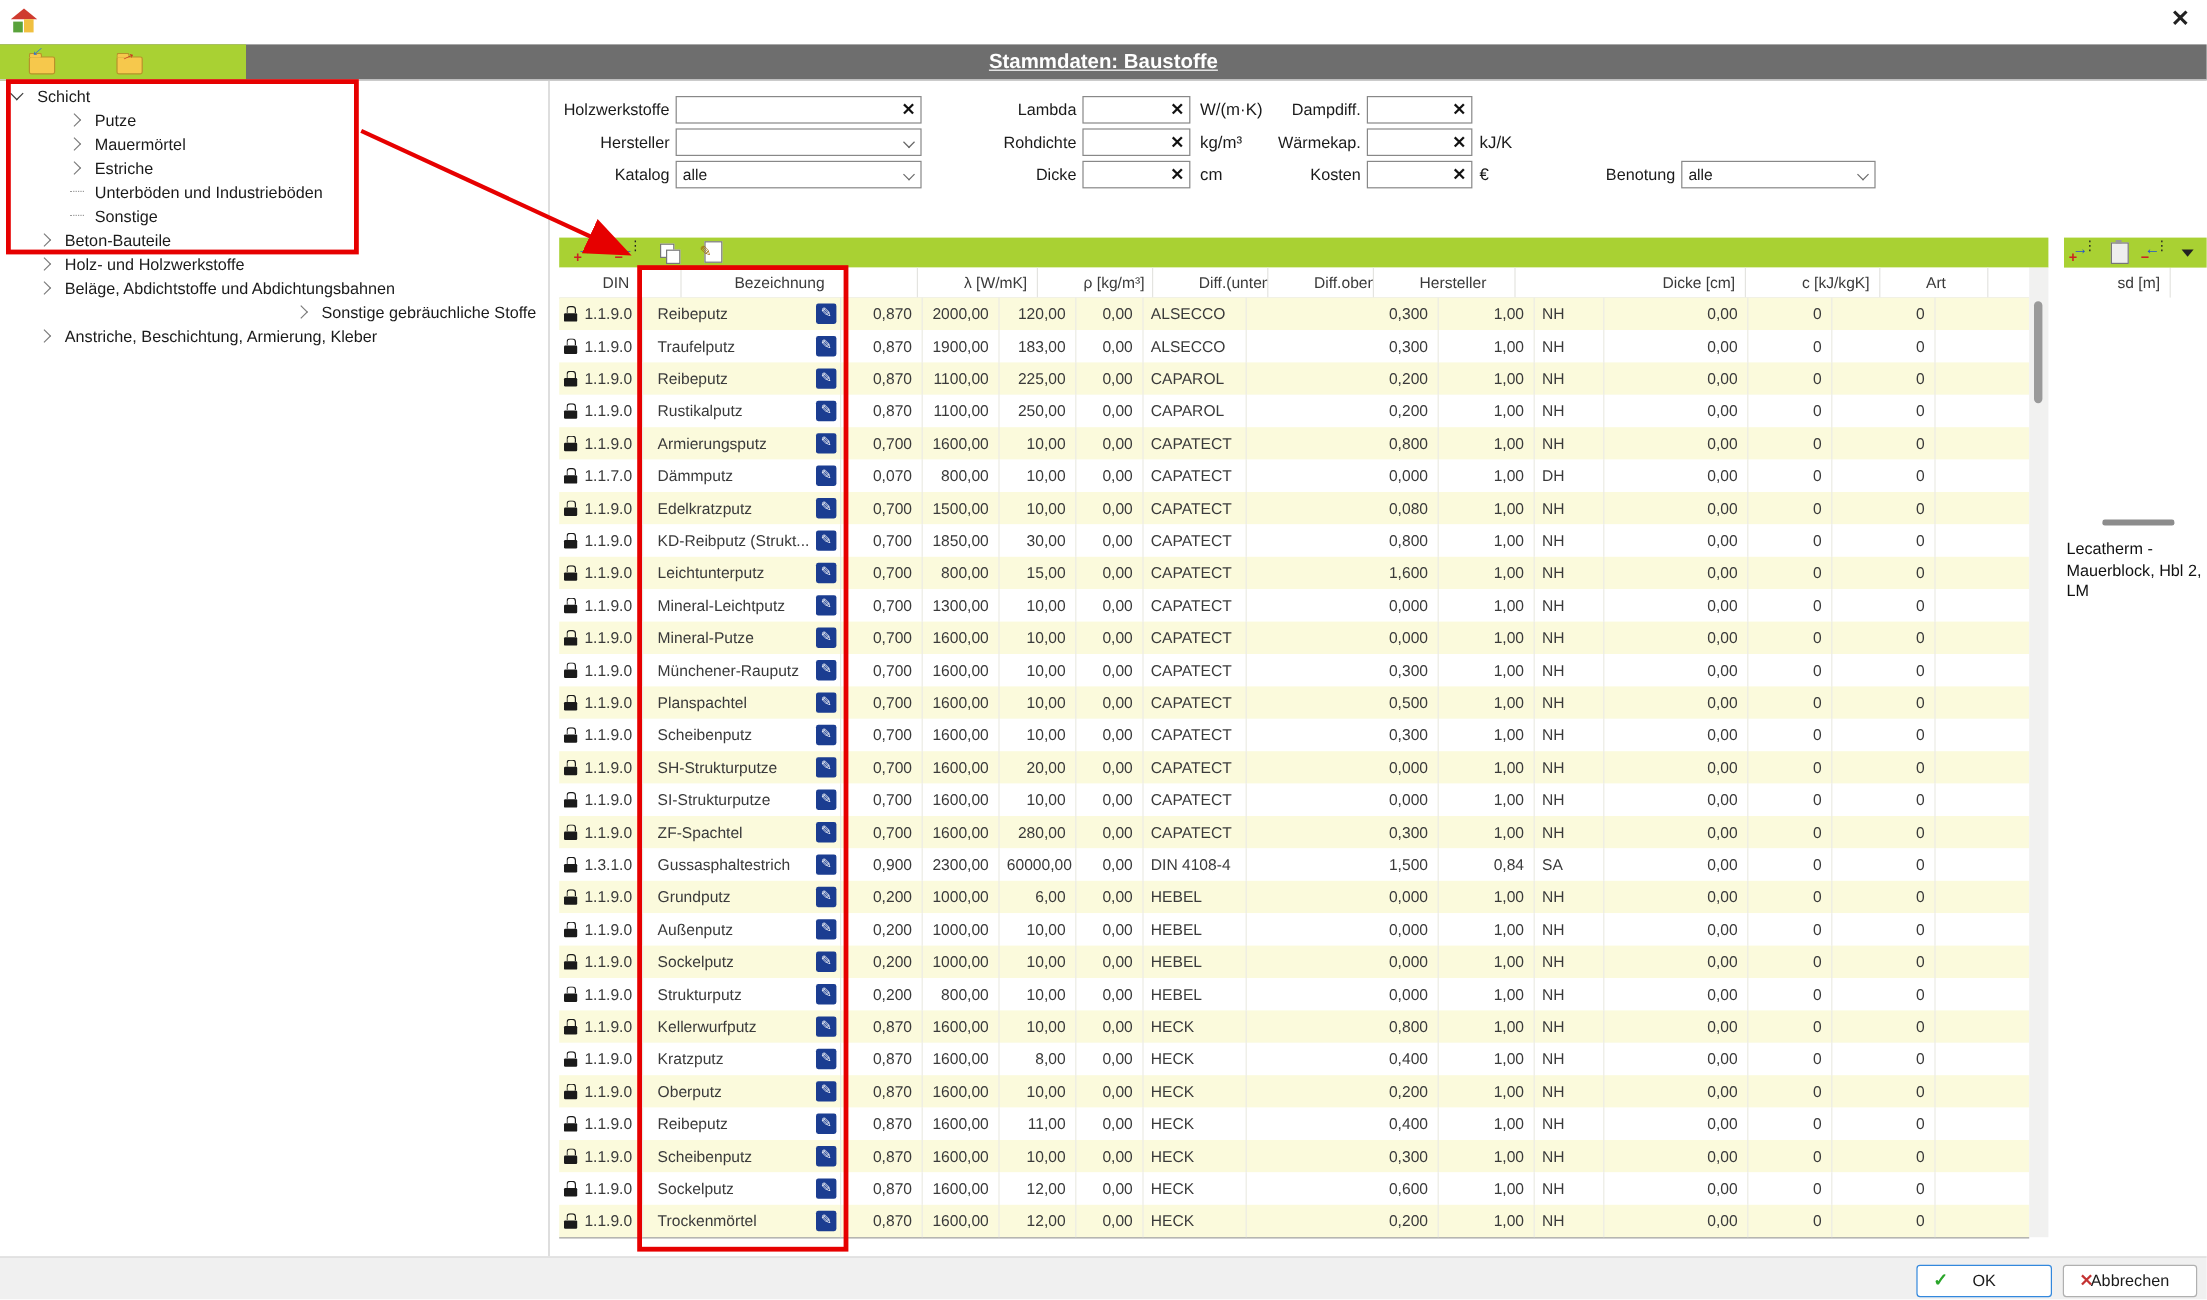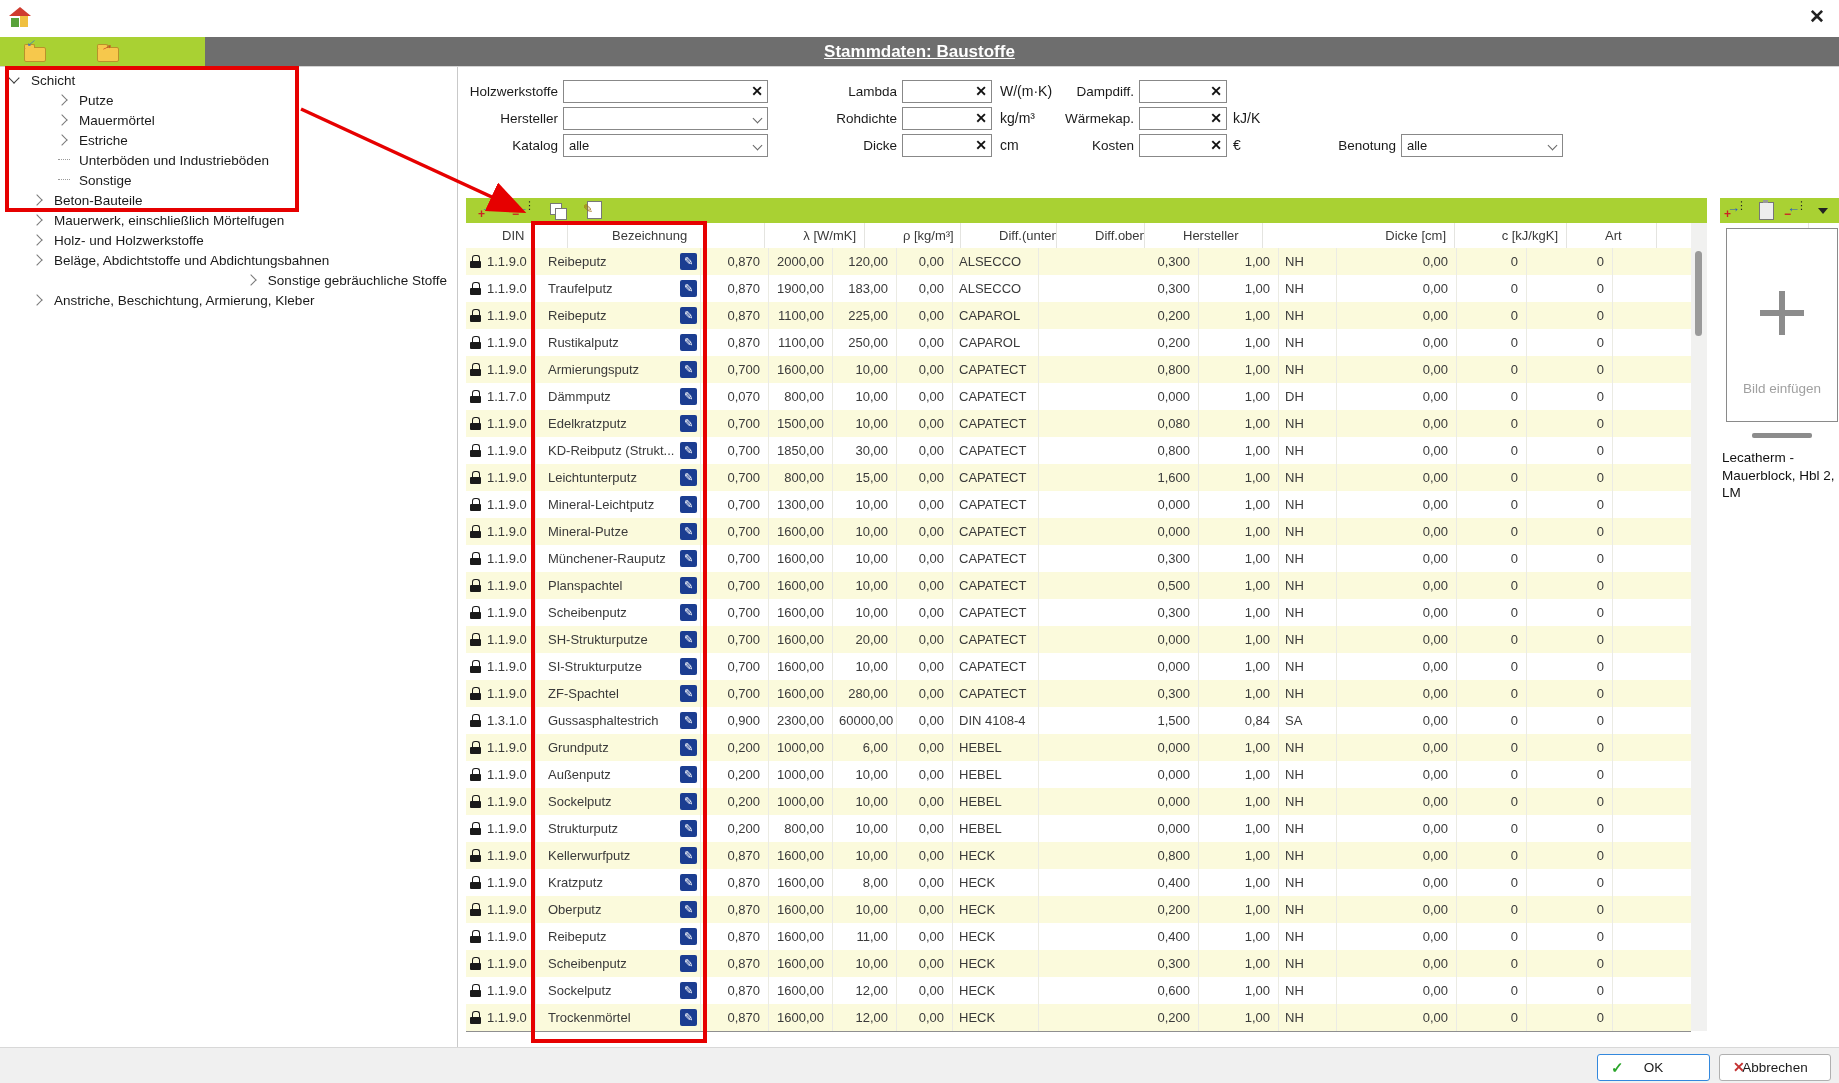--- a/index.html
+++ b/index.html
@@ -140,21 +140,20 @@
   <div class="vsplit"></div>
 
   <div class="tree" id="tree">
       <div class="trow" style="padding-left: 10px;"><span class="chv exp"></span><span class="tlabel">Schicht</span></div>
       <div class="trow" style="padding-left: 58px;"><span class="chv"></span><span class="tlabel">Putze</span></div>
       <div class="trow" style="padding-left: 58px;"><span class="chv"></span><span class="tlabel">Mauermörtel</span></div>
       <div class="trow" style="padding-left: 58px;"><span class="chv"></span><span class="tlabel">Estriche</span></div>
       <div class="trow" style="padding-left: 58px;"><span class="connector"></span><span class="tlabel">Unterböden und Industrieböden</span></div>
       <div class="trow" style="padding-left: 58px;"><span class="connector"></span><span class="tlabel">Sonstige</span></div>
       <div class="trow" style="padding-left: 33px;"><span class="chv"></span><span class="tlabel">Beton-Bauteile</span></div>
-      <div class="trow" style="padding-left: 33px;"><span class="chv"></span><span class="tlabel">Mauerwerk, einschließlich Mörtelfugen</span></div>
       <div class="trow" style="padding-left: 33px;"><span class="chv"></span><span class="tlabel">Holz- und Holzwerkstoffe</span></div>
       <div class="trow" style="padding-left: 33px;"><span class="chv"></span><span class="tlabel">Beläge, Abdichtstoffe und Abdichtungsbahnen</span></div>
       <div class="trow" style="padding-left: 45px; text-align: right;"><span class="chv"></span><span class="tlabel">Sonstige gebräuchliche Stoffe</span></div>
       <div class="trow" style="padding-left: 33px;"><span class="chv"></span><span class="tlabel">Anstriche, Beschichtung, Armierung, Kleber</span></div>
     </div>
 
   <div>
 
     <div class="flabel" style="left:450px;top:80px;width:108px;">Holzwerkstoffe</div>
     <div class="fwrap" style="left:563px;top:80px;width:205px;">
@@ -275,24 +274,20 @@
     </div>
     <div class="tbtn" style="left:64px;">
       <span class="g-arrow">←</span>
       <span class="g-minus">−</span>
       <span class="g-dots">⋮</span>
     </div>
     <div class="tbtn" style="left:92px;">
       <span class="chv-down"></span>
     </div>
   </div>
-  <div class="imgbox">
-    <div class="plus-ic"></div>
-    <div class="ph">Bild einfügen</div>
-  </div>
   <div class="handle"></div>
   <div class="caption">Lecatherm - Mauerblock, Hbl 2, LM</div>
 
   <div class="footer">
     <div class="btn btn-ok">
       <span class="bicon ic-check">✓</span>
       <span>OK</span>
     </div>
     <div class="btn btn-cancel">
       <span class="bicon ic-cross">✕</span>

